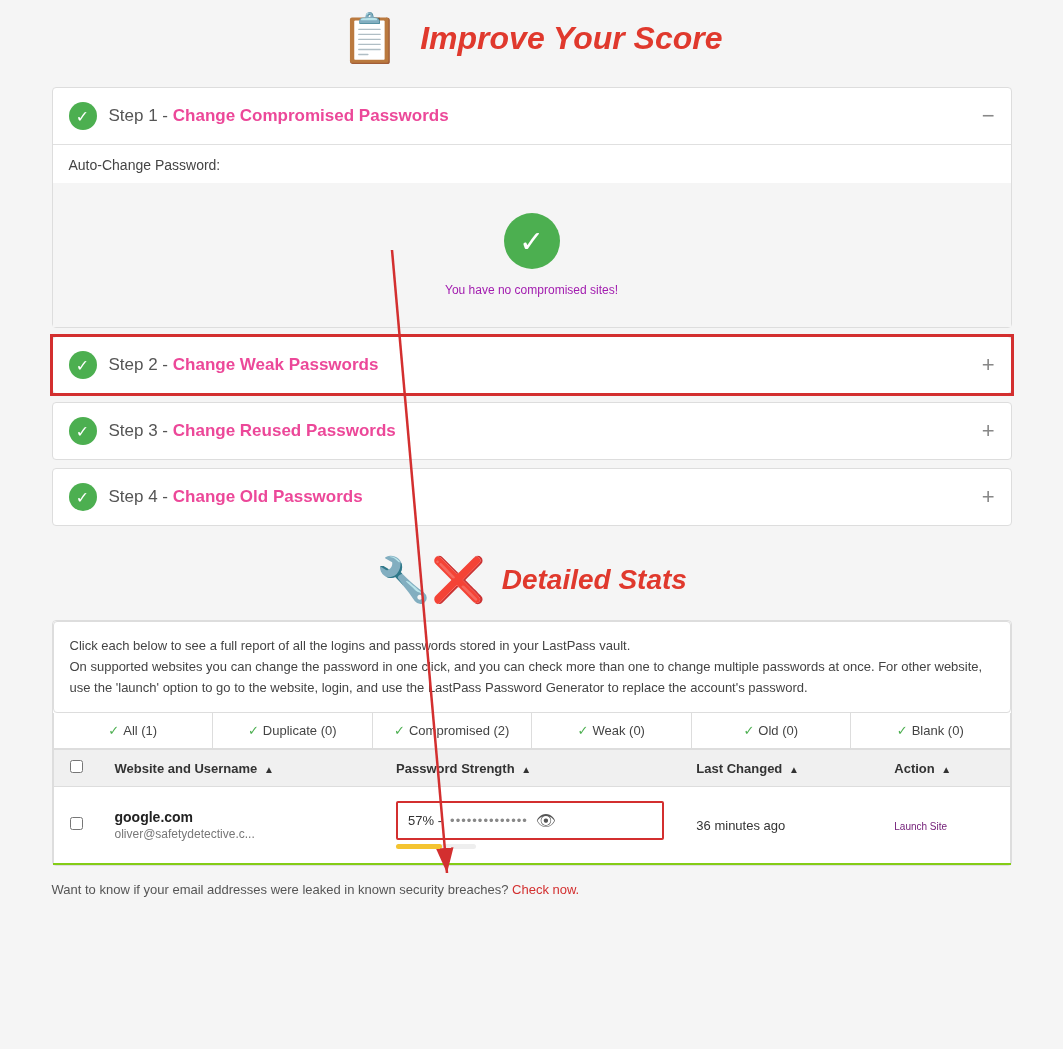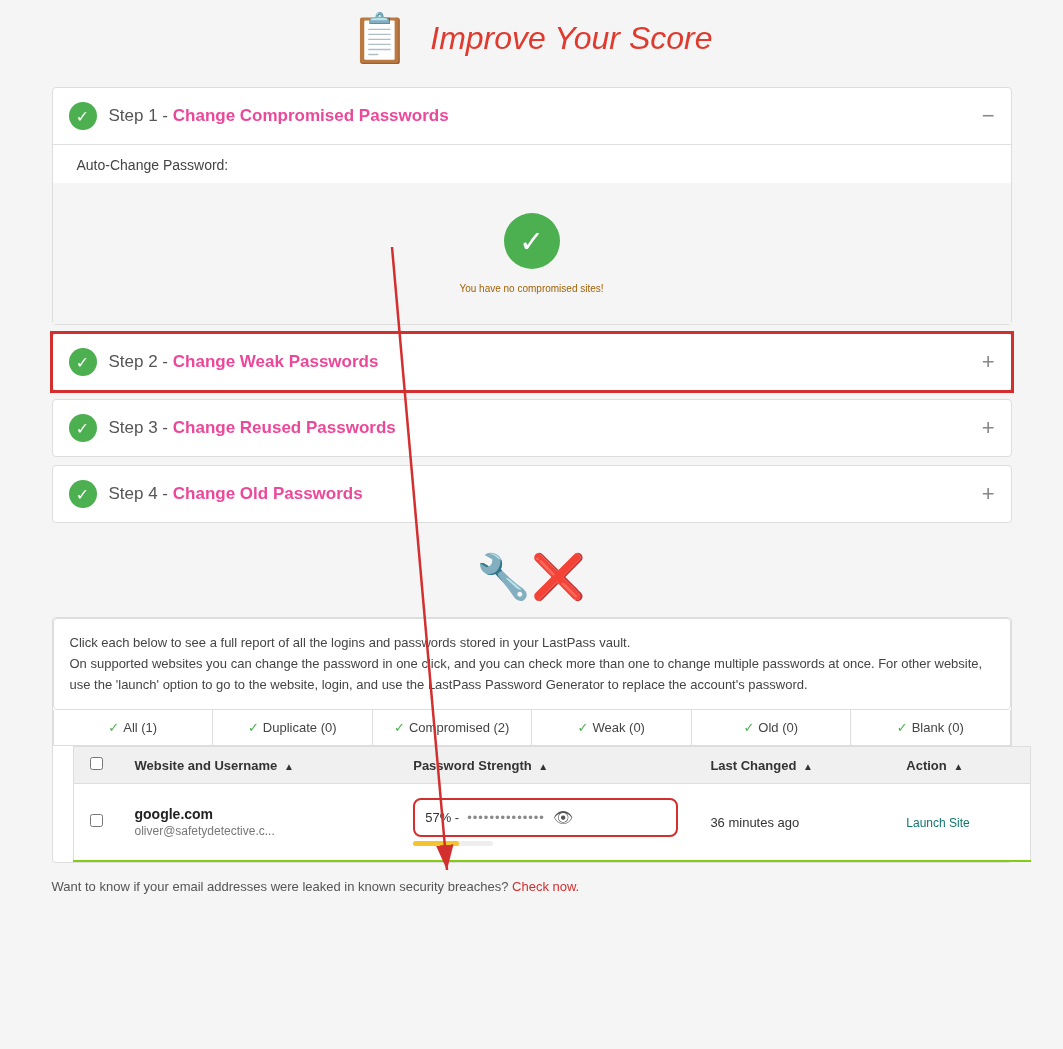--- a/index.html
+++ b/index.html
@@ -19,21 +19,21 @@
       gap: 20px;
     }
 
     .clipboard-icon {
       font-size: 48px;
       color: #555;
     }
 
     .improve-title {
       font-size: 32px;
-      font-weight: normal;
+      font-weight: bold;
       color: #e0392d;
       font-style: italic;
     }
 
     .main-container {
       width: 960px;
       margin: 0 auto;
     }
 
     
@@ -83,21 +83,21 @@
       font-weight: 300;
     }
 
     
     .step-content {
       border-top: 1px solid #e0e0e0;
       padding: 0;
     }
 
     .auto-change-label {
-      padding: 12px 24px 10px;
+      padding: 12px 16px 10px;
       font-size: 14px;
       color: #444;
       border-bottom: none;
     }
 
     .no-compromised-box {
       background: #f5f5f5;
       display: flex;
       flex-direction: column;
       align-items: center;
@@ -113,22 +113,22 @@
       border-radius: 50%;
       display: flex;
       align-items: center;
       justify-content: center;
       color: white;
       font-size: 30px;
       margin-bottom: 14px;
     }
 
     .no-compromised-text {
-      font-size: 10px;
-      color: #a16207;
+      font-size: 12px;
+      color: #a21caf;
     }
 
     .password-generator-label {
       padding: 12px 16px;
       font-size: 14px;
       color: #444;
       border-top: 1px solid #e0e0e0;
     }
 
     
@@ -199,21 +199,20 @@
       font-size: 13px;
     }
 
     
     .data-table {
       width: 100%;
       border-collapse: collapse;
       background: #fff;
       border: 1px solid #ddd;
       border-top: none;
-      margin-left: 20px;
     }
 
     .data-table thead tr {
       background: #f0f0f0;
       border-top: 1px solid #ddd;
       border-bottom: 1px solid #ddd;
     }
 
     .data-table th {
       padding: 10px 16px;
@@ -252,21 +251,21 @@
       color: #777;
       margin-top: 2px;
     }
 
     .password-strength-cell {
       display: flex;
       align-items: center;
       gap: 8px;
       border: 2px solid #d32f2f;
       padding: 8px 10px;
-      border-radius: 8px;
+      border-radius: 2px;
       text-align: center;
     }
 
     .strength-percent {
       font-size: 13px;
       color: #333;
       white-space: nowrap;
     }
 
     .strength-dots {
@@ -289,22 +288,22 @@
       width: 80px;
     }
 
     .strength-bar {
       height: 100%;
       background: #f4c430;
       border-radius: 3px;
     }
 
     .launch-btn {
-      color: #0f766e;
-      font-size: 12px;
+      color: #701a75;
+      font-size: 10px;
       font-weight: 500;
       cursor: pointer;
       border: none;
       background: none;
       text-decoration: none;
     }
 
     
     .footer-note {
       padding: 16px 0;
@@ -378,20 +377,21 @@
           <span>Step 4 - </span><strong>Change Old Passwords</strong>
         </span>
         <span class="step-toggle">+</span>
       </div>
     </div>
 
   </div>
 
   <div class="detailed-stats-header">
     <div class="tools-icon">🔧❌</div>
+    <div class="detailed-title">Detailed Stats</div>
   </div>
 
   <div class="step-card" style="margin-bottom:0;">
     <div class="info-box">
       <span>Click each below to see a full report of all the logins and passwords stored in your LastPass vault.<br>
       On supported websites you can change the password in one click, and you can check more than one to change multiple passwords at once. For other website, use the 'launch' option to go to the website, login, and use the LastPass Password Generator to replace the account's password.</span>
     </div>
 
     <div class="filter-tabs">
       <div class="filter-tab">

